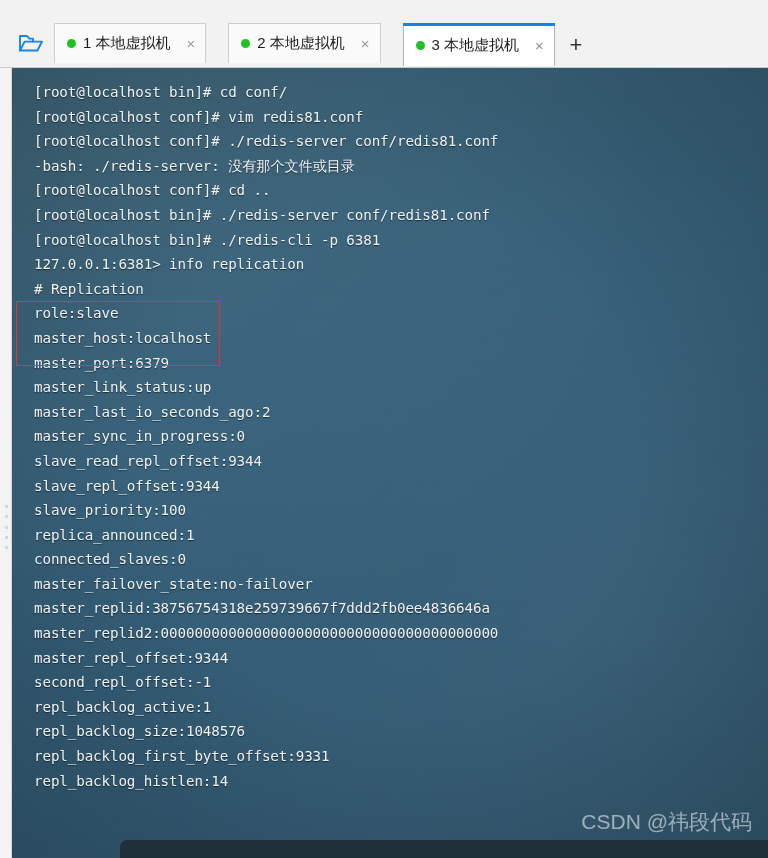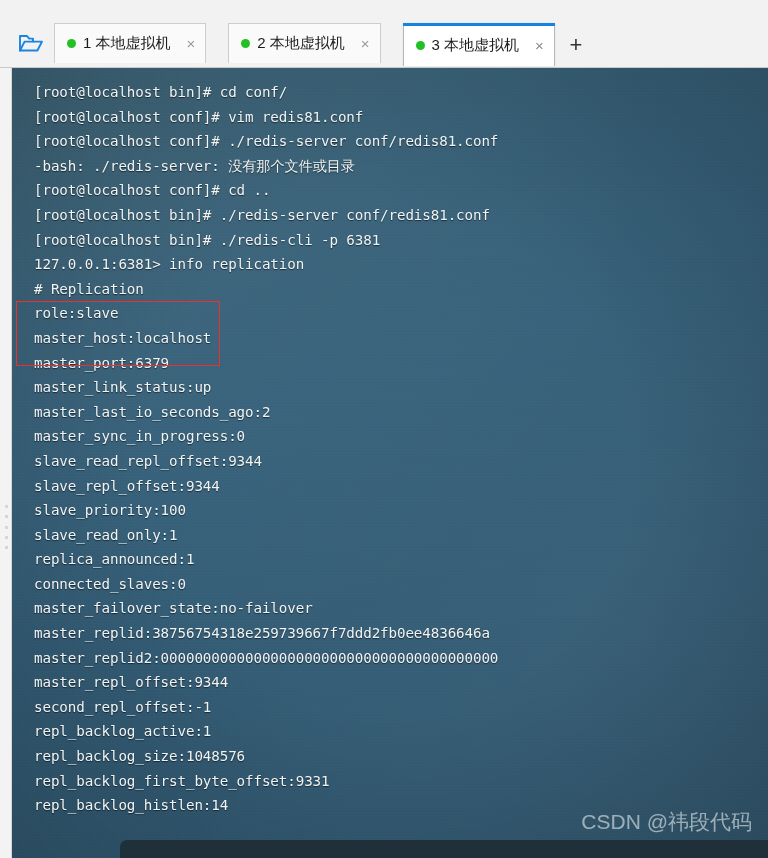--- a/index.html
+++ b/index.html
@@ -298,21 +298,20 @@
       <div class="line"># Replication</div>
       <div class="line">role:slave</div>
       <div class="line">master_host:localhost</div>
       <div class="line">master_port:6379</div>
       <div class="line">master_link_status:up</div>
       <div class="line">master_last_io_seconds_ago:2</div>
       <div class="line">master_sync_in_progress:0</div>
       <div class="line">slave_read_repl_offset:9344</div>
       <div class="line">slave_repl_offset:9344</div>
       <div class="line">slave_priority:100</div>
-      <div class="line">slave_read_only:1</div>
       <div class="line">replica_announced:1</div>
       <div class="line">connected_slaves:0</div>
       <div class="line">master_failover_state:no-failover</div>
       <div class="line">master_replid:38756754318e259739667f7ddd2fb0ee4836646a</div>
       <div class="line">master_replid2:0000000000000000000000000000000000000000</div>
       <div class="line">master_repl_offset:9344</div>
       <div class="line">second_repl_offset:-1</div>
       <div class="line">repl_backlog_active:1</div>
       <div class="line">repl_backlog_size:1048576</div>
       <div class="line">repl_backlog_first_byte_offset:9331</div>

